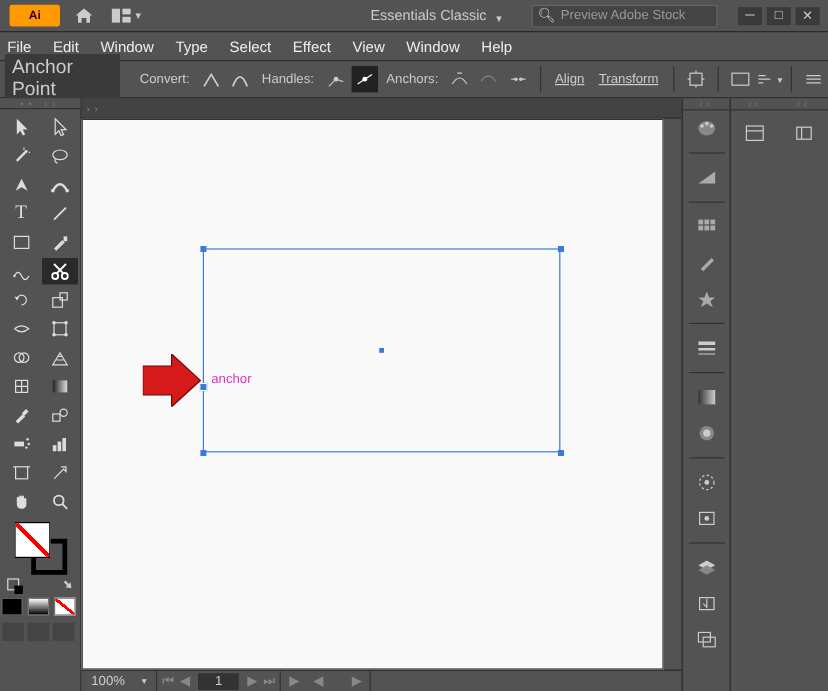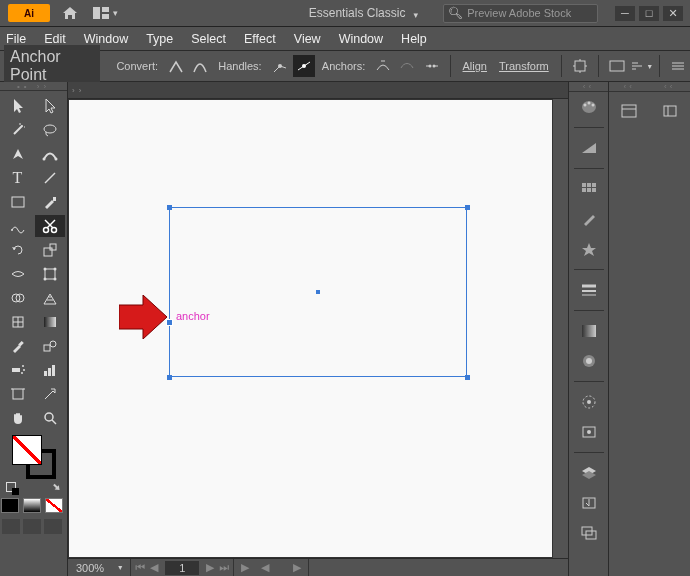--- a/index.html
+++ b/index.html
@@ -430,21 +430,21 @@
         <div class="anchor-label" style="left:107px; top:210px;">anchor</div>
 
         <svg style="position:absolute; left:50px; top:195px;" width="50" height="44">
           <polygon points="0,10 24,10 24,0 48,22 24,44 24,34 0,34" fill="#d61a1a" stroke="#700" stroke-width="1"></polygon>
         </svg>
       </div>
       <div class="scrollbar-v"></div>
     </div>
     <div class="statusbar">
       <div class="status-item">
-          <span>300%</span>
+          <span>100%</span>
           <span style="margin-left:14px;font-size:8px;">▾</span>
         </div>
       <div class="status-item" style="padding:0 2px;">
         <span class="nav-btn">⏮︎</span>
         <span class="nav-btn">◀︎</span>
         <span style="background:#333;padding:1px 14px;margin:0 4px;">1</span>
         <span class="nav-btn">▶︎</span>
         <span class="nav-btn">⏭︎</span>
       </div>
       <div class="status-item" style="padding:0 4px;">

